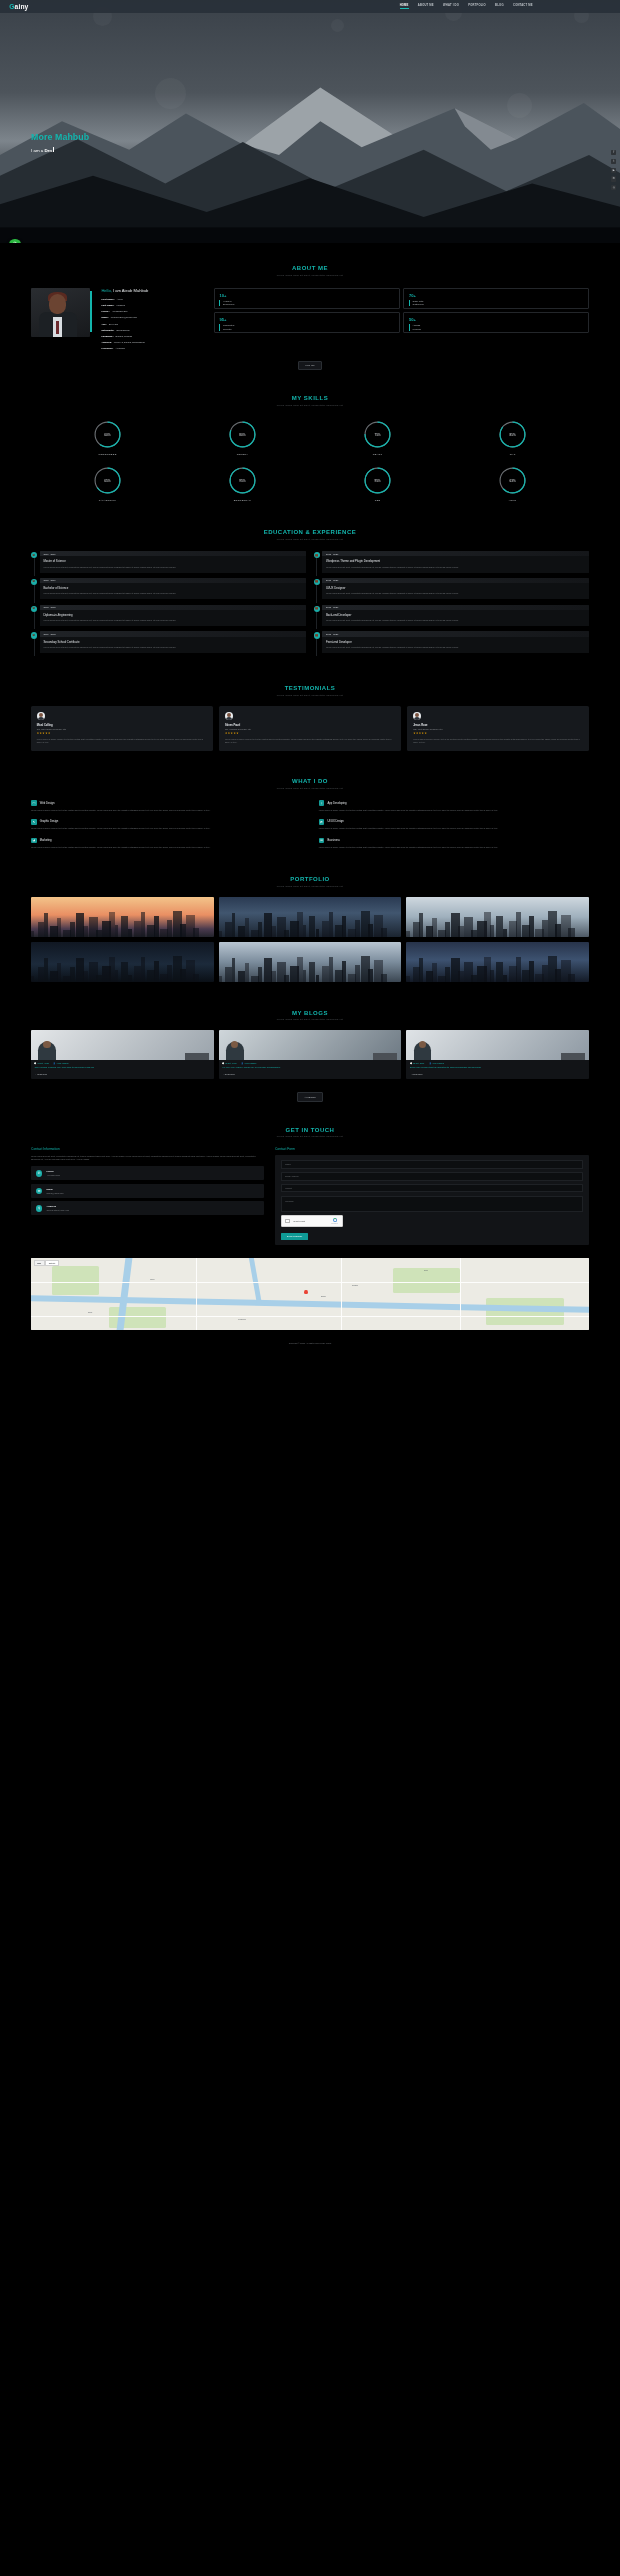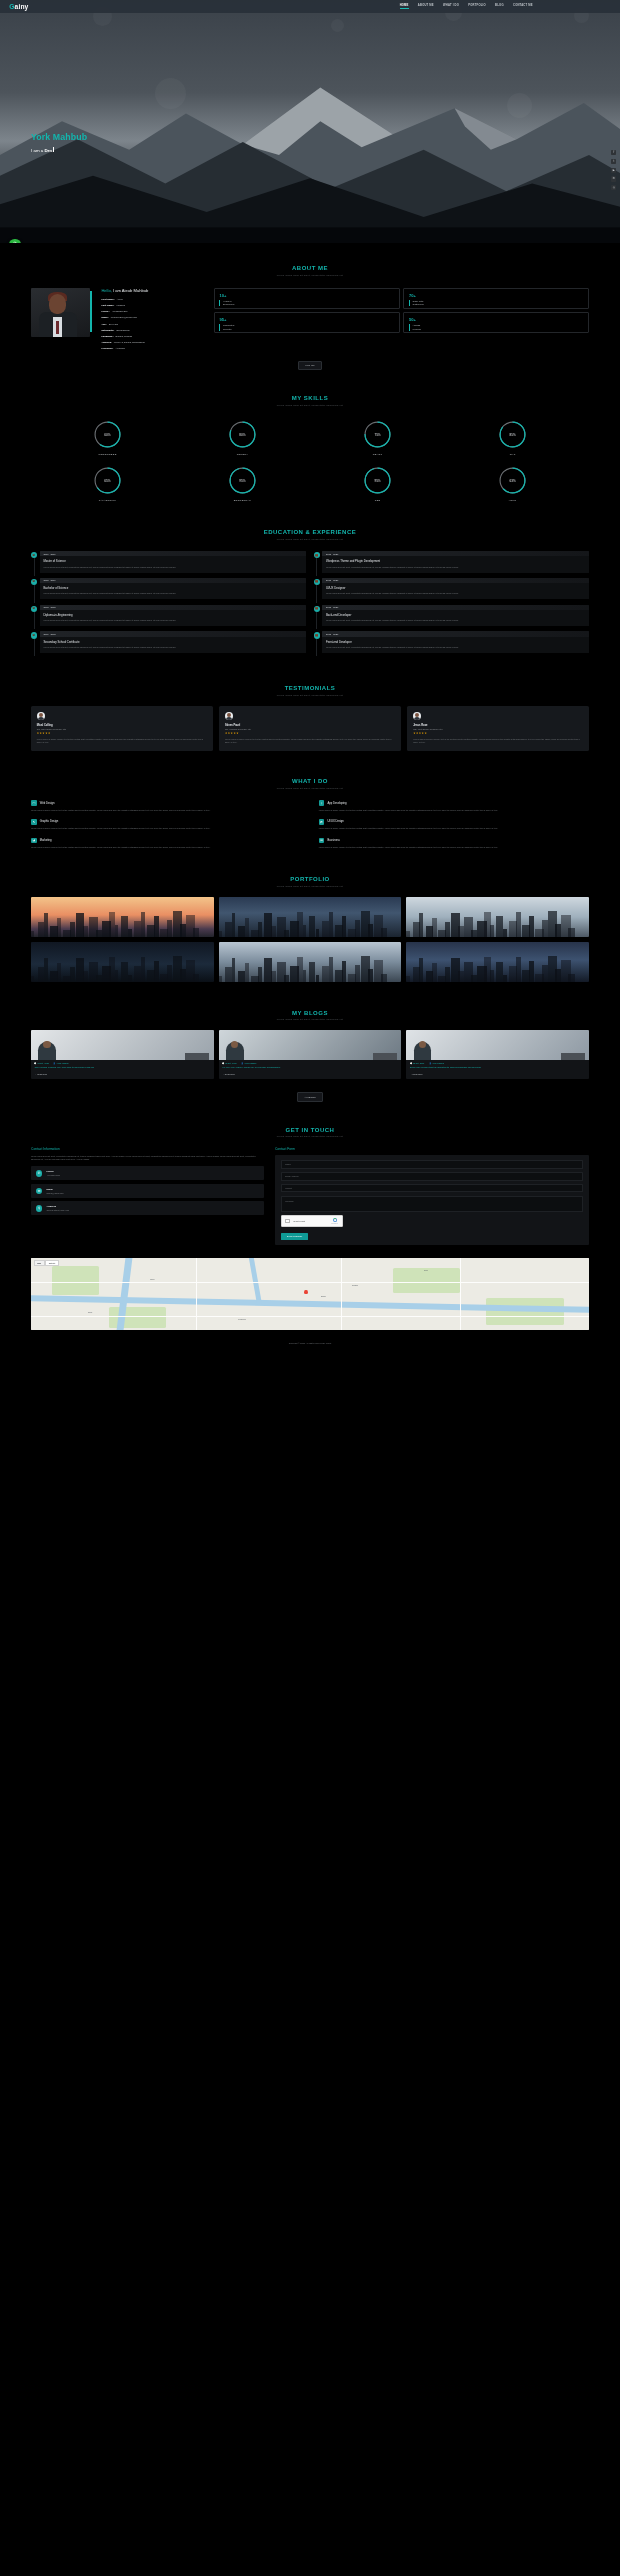--- a/index.html
+++ b/index.html
@@ -212,21 +212,21 @@
       <a href="#" class="active">HOME</a>
       <a href="#">ABOUT ME</a>
       <a href="#">WHAT I DO</a>
       <a href="#">PORTFOLIO</a>
       <a href="#">BLOG</a>
       <a href="#">CONTACT ME</a>
     </nav>
   </div>
 
   <div class="hero-text">
-    <div class="hero-name">York Mahbub</div>
+    <div class="hero-name">More Mahbub</div>
     <div class="hero-sub"><span>I am a </span><b>Des</b><span class="caret"></span></div>
   </div>
 
   <div class="socials">
     <i>f</i>
     <i>t</i>
     <i>▶</i>
     <i>in</i>
     <i>◎</i>
   </div>

